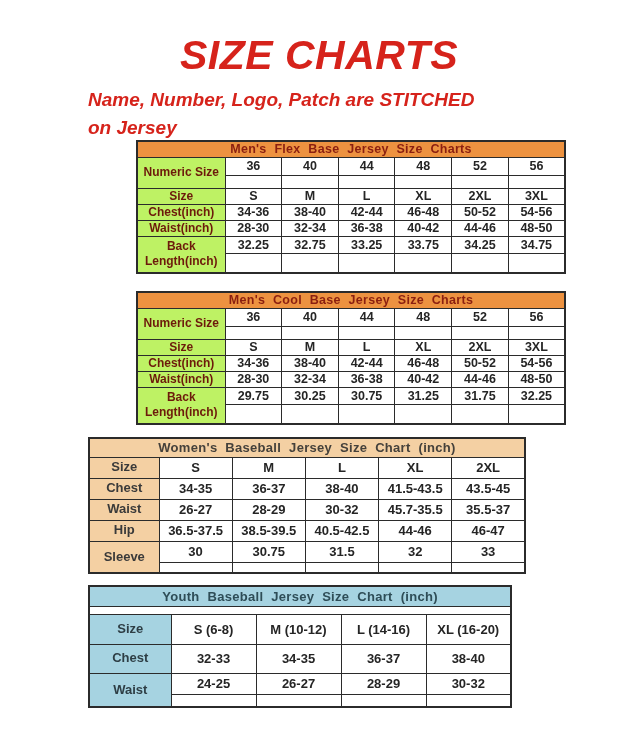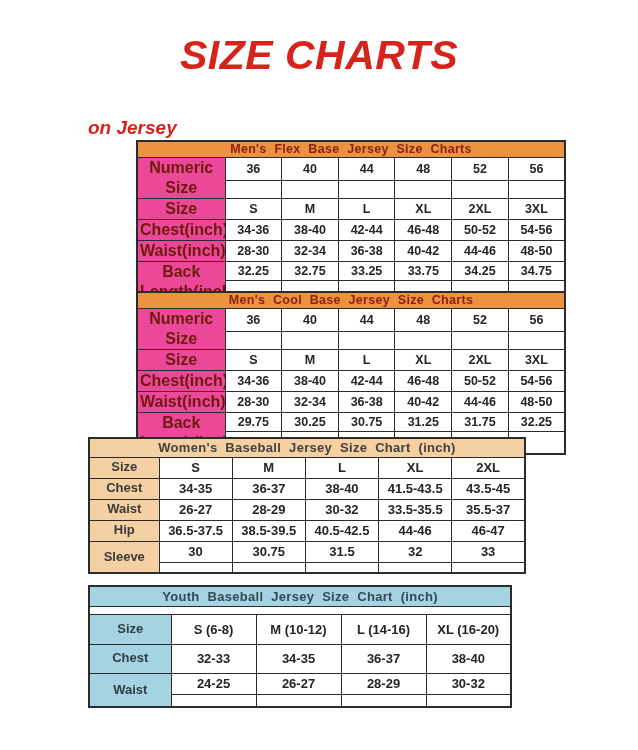--- a/index.html
+++ b/index.html
@@ -25,21 +25,21 @@
   .tm col.col-label{width:88px;}
   .tw col.col-label{width:70px;}
   .ty col.col-label{width:82px;}
 
   .t-title{font-weight:bold;word-spacing:4px;letter-spacing:0.3px;}
   .tm .t-title{background:#ed9240;color:#8b1f10;font-size:12.5px;}
   .tw .t-title{background:#f4d0a3;color:#45413b;font-size:13px;}
   .ty .t-title{background:#a6d3e1;color:#2e4d57;font-size:13px;}
 
   .lbl{font-weight:bold;line-height:1.25;}
-  .tm .lbl{background:#ec4899;color:#6d1a0b;font-size:16px;}
+  .tm .lbl{background:#bef264;color:#6d1a0b;font-size:12px;}
   .tw .lbl{background:#f4d0a3;color:#3a3a3a;font-size:13px;}
   .ty .lbl{background:#a6d3e1;color:#2e3e45;font-size:13px;}
 
   .val{color:#252525;font-weight:bold;font-size:13px;background:#ffffff;}
   .tm .val{font-size:12.5px;}
   .strip,.gap{background:#ffffff;}
 
   
   .tm .row-0{height:16px;} .tm .row-1{height:18px;} .tm .row-2{height:13px;}
   .tm .row-3{height:16px;} .tm .row-4{height:16px;} .tm .row-5{height:16px;}
@@ -51,21 +51,21 @@
 
   .ty .row-0{height:20px;} .ty .row-1{height:8px;} .ty .row-2{height:30px;}
   .ty .row-3{height:29px;} .ty .row-4{height:21px;} .ty .row-5{height:13px;}
 </style>
 </head>
 <body>
 
 <div class="canvas">
   <div class="main-title">SIZE CHARTS</div>
   <div class="subtitle">
-    <br>
+    <span>Name, Number, Logo, Patch are STITCHED</span><br>
     <span>on Jersey</span>
   </div>
 
   <div class="tbl-wrap" id="w1">
     <table class="tm">
         <colgroup>
           <col class="col-label">
           <col class="col-data">
           <col class="col-data">
           <col class="col-data">
@@ -248,21 +248,21 @@
             <td class="val">36-37</td>
             <td class="val">38-40</td>
             <td class="val">41.5-43.5</td>
             <td class="val">43.5-45</td>
           </tr>
           <tr class="row-3">
             <td class="lbl">Waist</td>
             <td class="val">26-27</td>
             <td class="val">28-29</td>
             <td class="val">30-32</td>
-            <td class="val">33.5-35.5</td>
+            <td class="val">45.7-35.5</td>
             <td class="val">35.5-37</td>
           </tr>
           <tr class="row-4">
             <td class="lbl">Hip</td>
             <td class="val">36.5-37.5</td>
             <td class="val">38.5-39.5</td>
             <td class="val">40.5-42.5</td>
             <td class="val">44-46</td>
             <td class="val">46-47</td>
           </tr>

